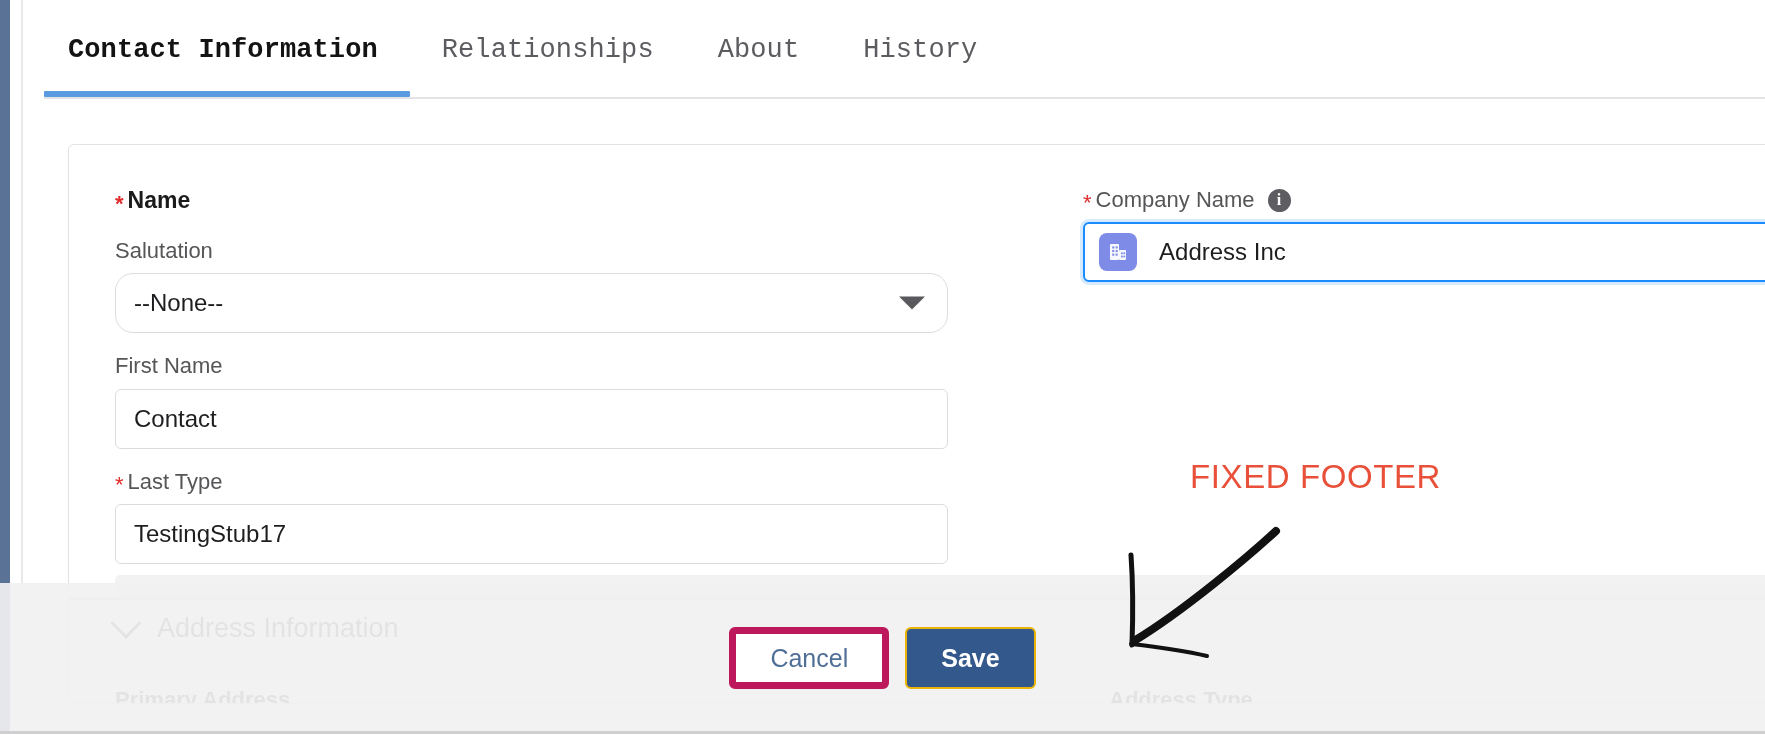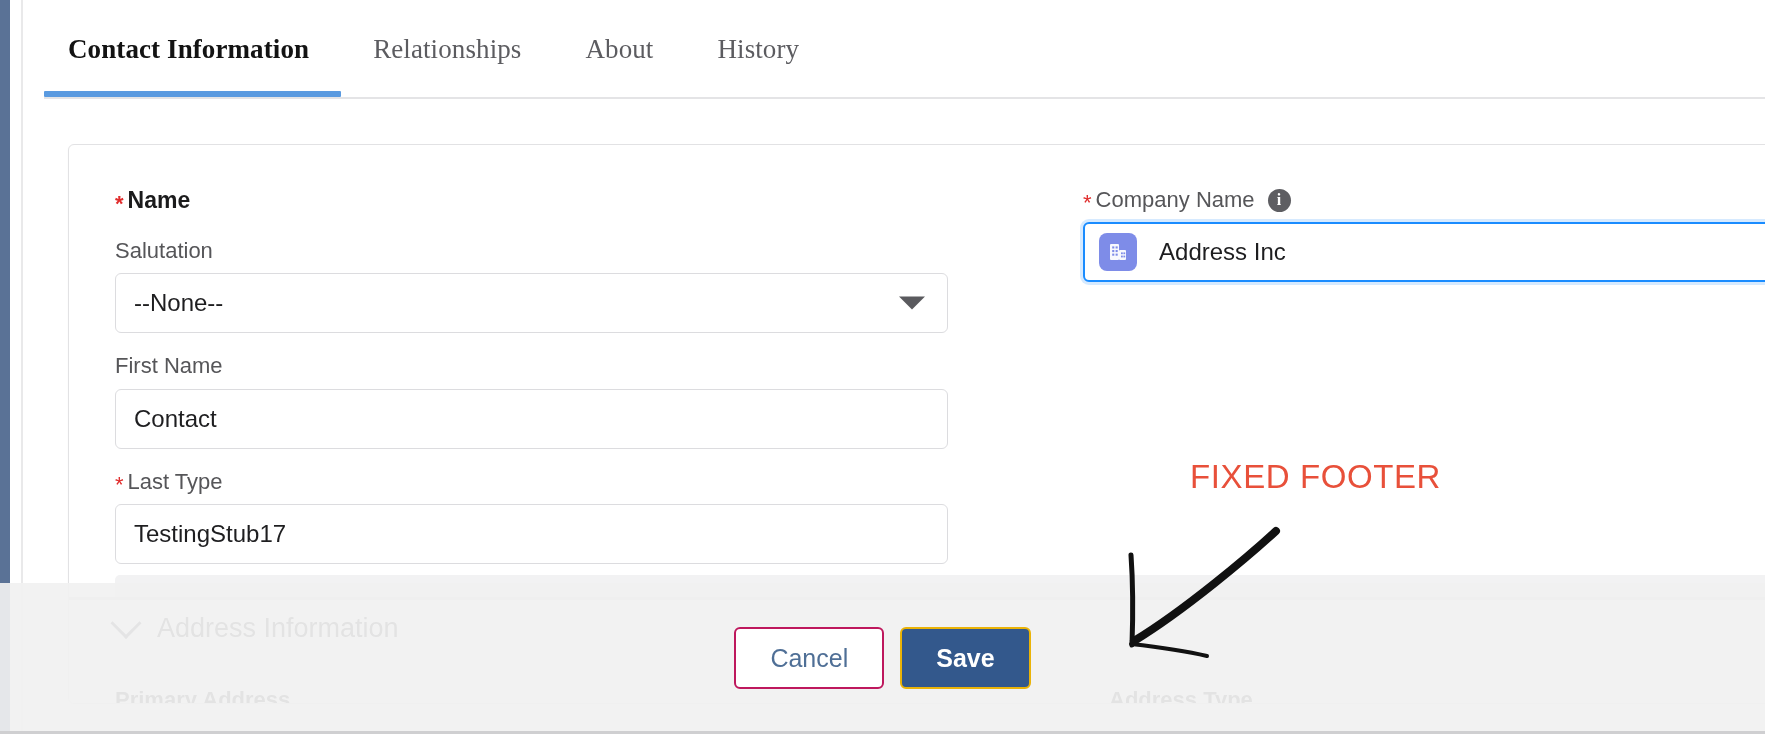--- a/index.html
+++ b/index.html
@@ -75,21 +75,21 @@
     display: flex;
     align-items: center;
     padding: 4px 32px;
     font-size: 27px;
     color: #5c5c60;
     letter-spacing: 0.1px;
     white-space: nowrap;
     cursor: pointer;
     background: transparent;
     border: none;
-    font-family: Liberation Serif, serif;
+    font-family: Liberation Mono, monospace;
   }
   .tab:first-child { padding-left: 24px; }
   .tab.active {
     color: #131313;
     font-weight: 700;
   }
   .tab.active::after {
     content: "";
     position: absolute;
     left: 0; right: 0;
@@ -172,21 +172,21 @@
     background: #ffffff;
     border: 1px solid #dcdcdf;
     border-radius: 6px;
     display: flex;
     align-items: center;
     padding: 0 18px;
     font-size: 24px;
     color: #1e1e20;
     cursor: text;
   }
-  .control.select { cursor: pointer; }
+  .control.select { cursor: pointer; border-radius: 18px; }
 
   .select-caret {
     position: absolute;
     right: 22px; top: 50%;
     transform: translateY(-50%);
     width: 0; height: 0;
     border-left: 13px solid transparent;
     border-right: 13px solid transparent;
     border-top: 13px solid #5a5a5e;
   }
@@ -295,21 +295,21 @@
     font-family: inherit;
     cursor: pointer;
     display: inline-flex;
     align-items: center;
     justify-content: center;
     padding: 0 34px;
     white-space: nowrap;
   }
   .btn-cancel {
     background: #ffffff;
-    border: 2px solid #be185d;
+    border: 7px solid #be185d;
     color: #4f6f96;
     min-width: 142px;
   }
   .btn-save {
     background: #33588c;
     border: 2px solid #eab308;
     color: #ffffff;
     font-weight: 700;
     min-width: 125px;
   }

